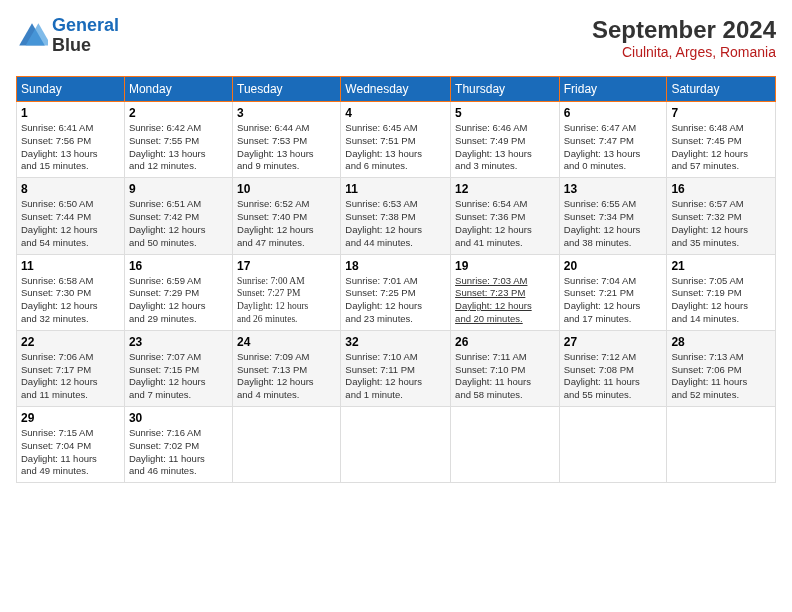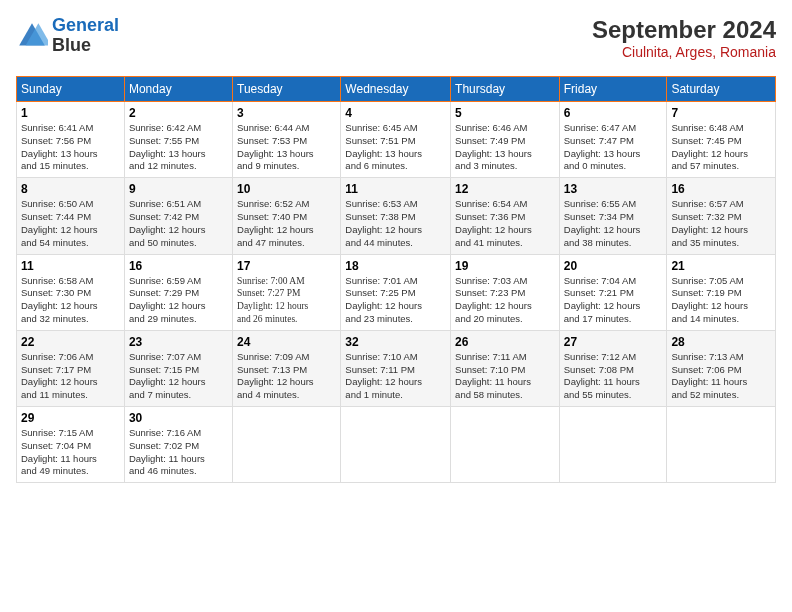--- a/index.html
+++ b/index.html
@@ -254,21 +254,21 @@
           </td>
           <td>
             <span class="day-num">18</span>
             <div class="day-info" style="white-space: pre-line;">Sunrise: 7:01 AM
 Sunset: 7:25 PM
 Daylight: 12 hours
 and 23 minutes.</div>
           </td>
           <td>
             <span class="day-num">19</span>
-            <div class="day-info" style="white-space: pre-line;">Sunrise: 7:03 AM
+            <div class="day-info" style="white-space: pre-line; text-decoration: underline;">Sunrise: 7:03 AM
 Sunset: 7:23 PM
 Daylight: 12 hours
 and 20 minutes.</div>
           </td>
           <td>
             <span class="day-num">20</span>
             <div class="day-info" style="white-space: pre-line;">Sunrise: 7:04 AM
 Sunset: 7:21 PM
 Daylight: 12 hours
 and 17 minutes.</div>

